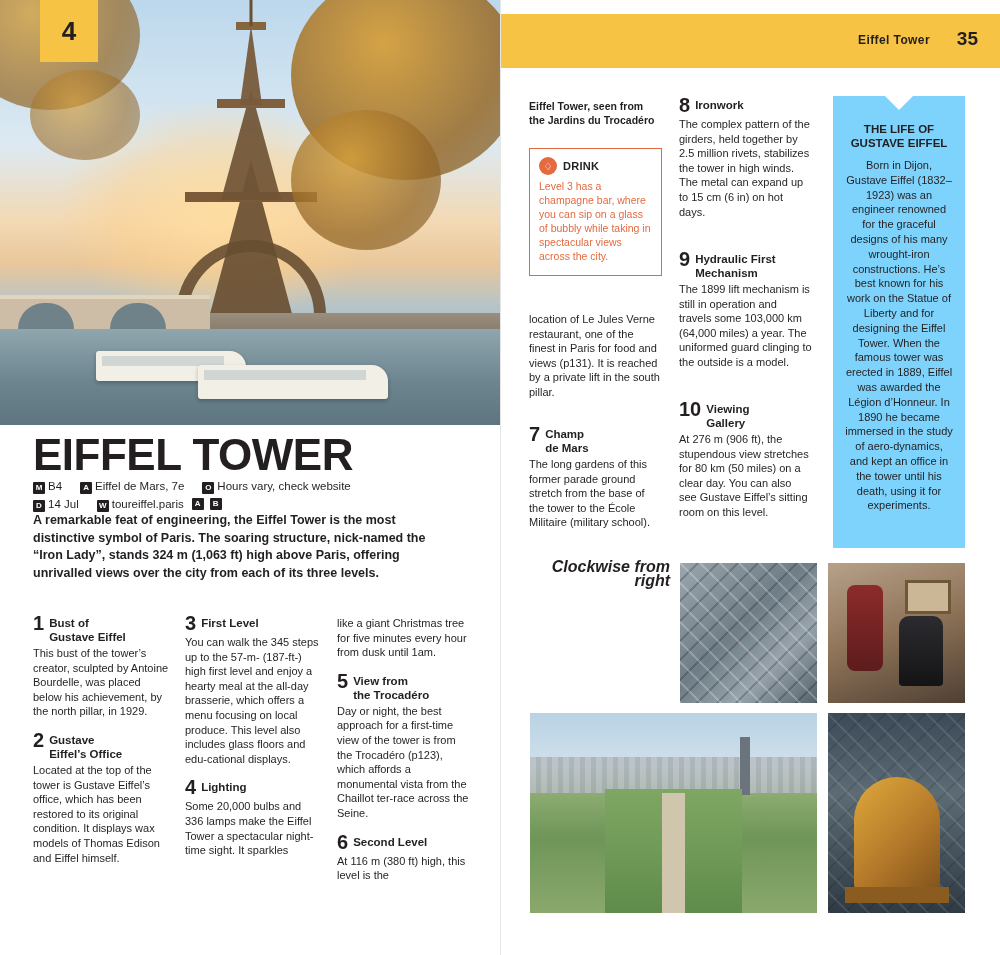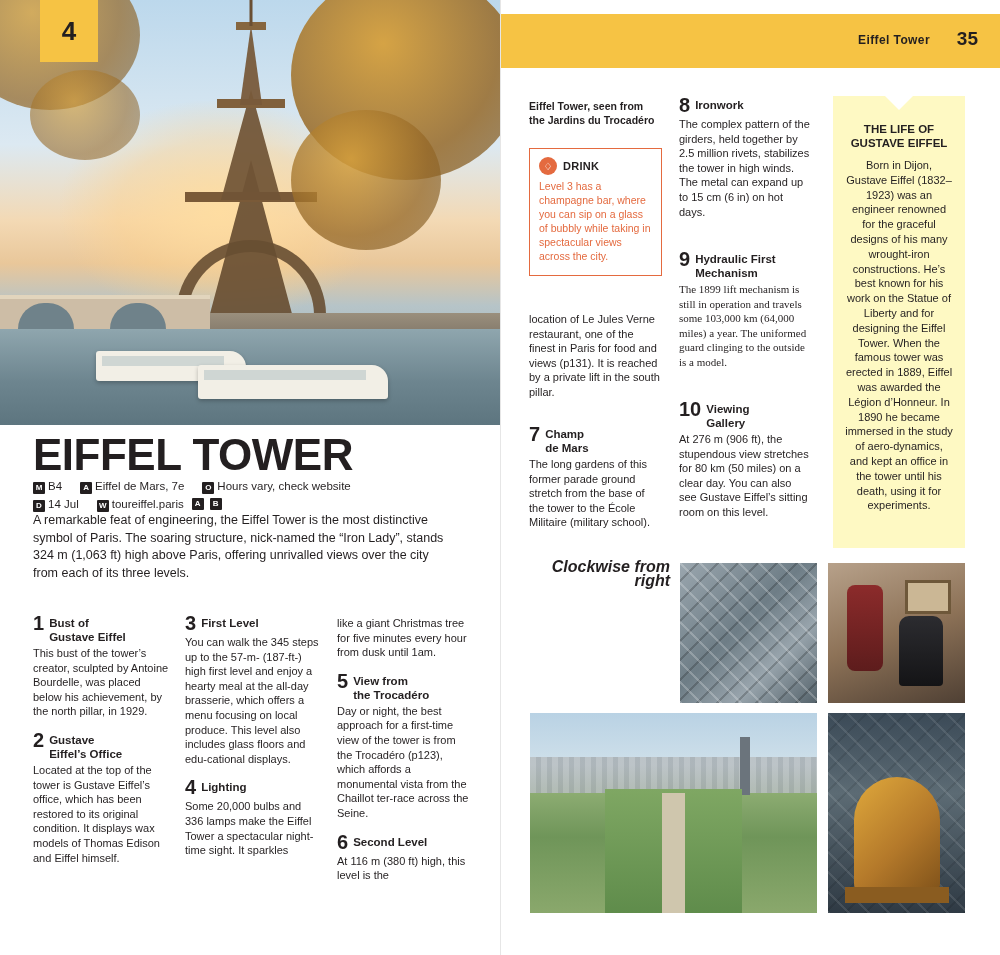--- a/index.html
+++ b/index.html
@@ -104,21 +104,21 @@
     display:inline-flex; align-items:center; justify-content:center;
     width:12px; height:12px; background:#231f20; color:#fff;
     font-size:8px; font-weight:bold; border-radius:1px; margin-right:3px;
   }
   .meta .sep { display:inline-block; width:10px; }
   .acc { display:inline-flex; gap:3px; margin-left:4px; }
   .acc .gi { background:#231f20; }
 
   .intro {
     position:absolute; left:33px; top:512px; width:420px;
-    font-size:12.5px; line-height:17.5px; font-weight:normal;
+    font-size:12.5px; line-height:17.5px; font-weight:bold;
   }
 
   .cols { position:absolute; left:33px; top:614px; width:440px; height:320px;
           display:flex; gap:16px; }
   .col { width:136px; font-size:11px; line-height:14.6px; }
   .entry { margin-bottom:12px; }
   .entry .hd { display:flex; align-items:flex-start; gap:5px; }
   .entry .num { font-size:20px; font-weight:bold; line-height:19px; }
   .entry .ttl { font-weight:bold; font-size:11.5px; line-height:14px; padding-top:2px; }
   .entry .body { margin-top:2px; }
@@ -149,21 +149,21 @@
     width:18px; height:18px; border-radius:50%; background:#e46a3f; color:#fff;
     font-size:10px; display:flex; align-items:center; justify-content:center;
   }
   .drink-t { font-size:11px; font-weight:bold; color:#231f20; letter-spacing:.3px; }
   .drink-b { font-size:10.5px; line-height:14px; color:#e46a3f; }
 
   .col-r1 { position:absolute; left:28px; top:292px; width:133px; font-size:11px; line-height:14.6px;margin-top:20px; }
 
   .sidebar {
     position:absolute; left:332px; top:96px; width:132px; height:452px;
-    background:#fef9c3; padding:26px 12px 10px;
+    background:#7dd3fc; padding:26px 12px 10px;
     text-align:center;
   }
   .sidebar:before {
     content:""; position:absolute; left:50%; top:0; transform:translateX(-50%);
     width:0;height:0;border-left:14px solid transparent;border-right:14px solid transparent;
     border-top:14px solid #fff;
   }
   .sb-title { font-size:11.5px; font-weight:bold; line-height:14px; margin-bottom:8px; }
   .sb-body { font-size:11px; line-height:14.8px; }
 
@@ -360,21 +360,21 @@
       </div>
       <div style="font-size:11px;line-height:14.6px;margin-top:2px;">The complex pattern of the girders, held together by 2.5 million rivets, stabilizes the tower in high winds. The metal can expand up to 15 cm (6 in) on hot days.</div>
     </div>
 
     <div style="position:absolute;left:178px;top:250px;width:133px;">
       <div class="hd" style="display:flex;align-items:flex-start;gap:5px;">
         <span class="num" style="font-size:20px;font-weight:bold;line-height:19px;">9</span>
         <span class="ttl" style="font-weight:bold;font-size:11.5px;line-height:14px;padding-top:2px;white-space:pre-line;">Hydraulic First
 Mechanism</span>
       </div>
-      <div style="font-size:11px;line-height:14.6px;margin-top:2px;font-family:Liberation Serif, serif;">The 1899 lift mechanism is still in operation and travels some 103,000 km (64,000 miles) a year. The uniformed guard clinging to the outside is a model.</div>
+      <div style="font-size:11px;line-height:14.6px;margin-top:2px;">The 1899 lift mechanism is still in operation and travels some 103,000 km (64,000 miles) a year. The uniformed guard clinging to the outside is a model.</div>
     </div>
 
     <div style="position:absolute;left:178px;top:400px;width:133px;">
       <div class="hd" style="display:flex;align-items:flex-start;gap:5px;">
         <span class="num" style="font-size:20px;font-weight:bold;line-height:19px;">10</span>
         <span class="ttl" style="font-weight:bold;font-size:11.5px;line-height:14px;padding-top:2px;white-space:pre-line;">Viewing
 Gallery</span>
       </div>
       <div style="font-size:11px;line-height:14.6px;margin-top:2px;">At 276 m (906 ft), the stupendous view stretches for 80 km (50 miles) on a clear day. You can also see Gustave Eiffel’s sitting room on this level.</div>
     </div>

